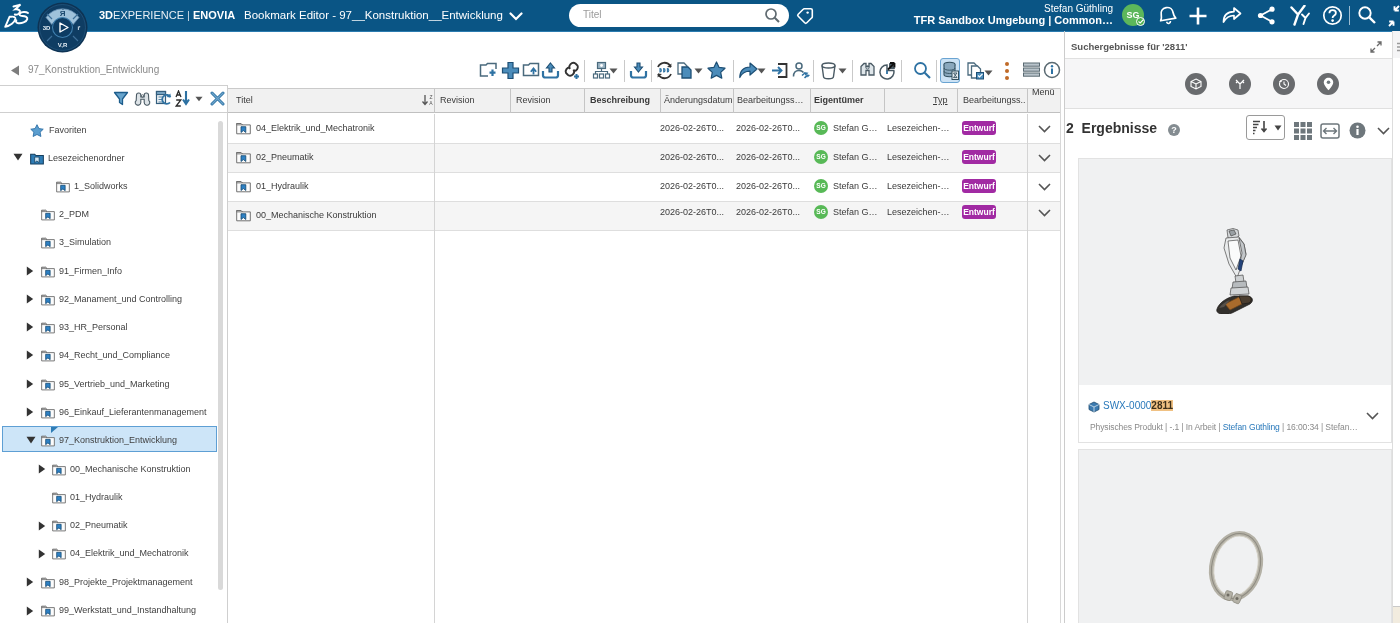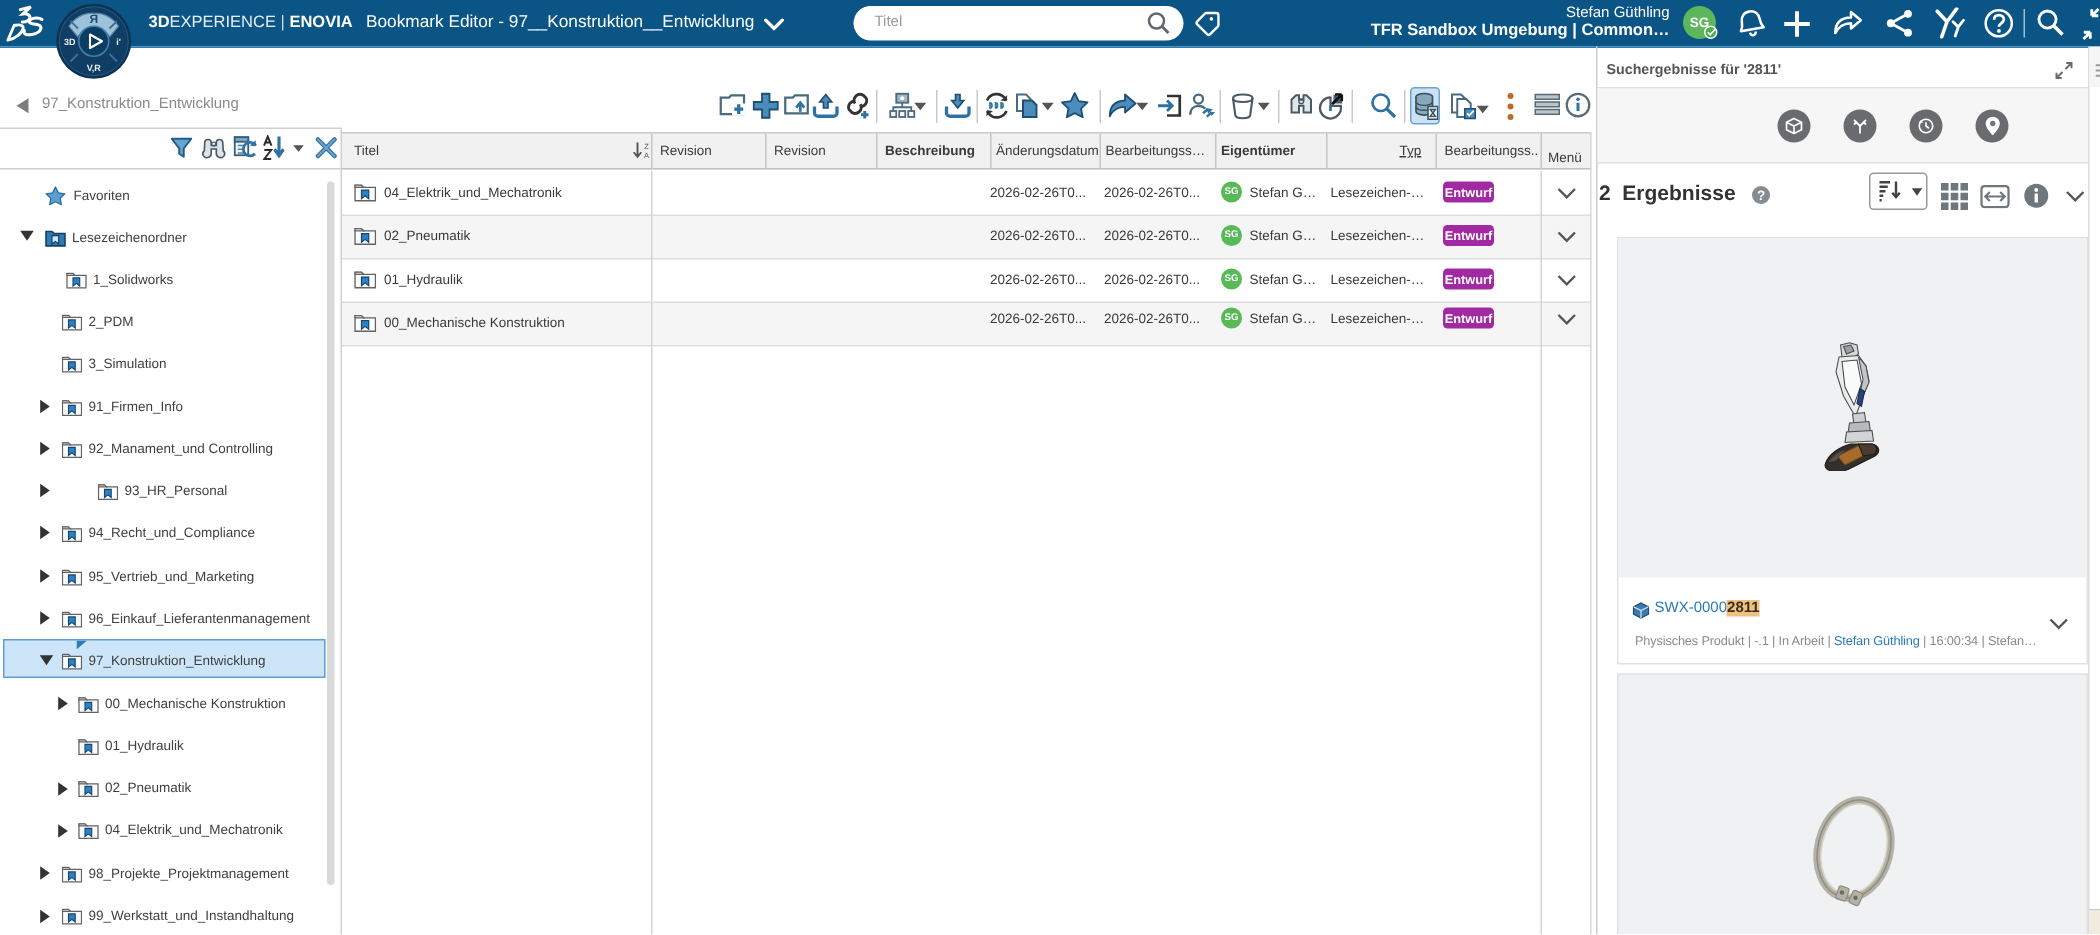--- a/index.html
+++ b/index.html
@@ -178,21 +178,21 @@
         <use href="#star"></use>
       </svg>Favoriten</div>
 
 <svg class="abs" style="left:13px;top:153px;" width="10" height="8" viewBox="0 0 10 8">
       <path d="M0.5 0.8 L9.5 0.8 L5 7.5 Z" fill="#333"></path>
     </svg>
 <div class="treerow" style="left:30px;top:146px;"><svg width="14" height="13" style="margin-right:4px;">
         <use href="#foldblue"></use>
       </svg>Lesezeichenordner</div>
 
-<div class="treerow" style="left:44px;top:174px;"><svg width="14" height="13" style="margin-right:4px;">
+<div class="treerow" style="left:56px;top:174px;"><svg width="14" height="13" style="margin-right:4px;">
         <use href="#fold"></use>
       </svg>1_Solidworks</div>
 <div class="treerow" style="left:41px;top:202px;"><svg width="14" height="13" style="margin-right:4px;">
         <use href="#fold"></use>
       </svg>2_PDM</div>
 <div class="treerow" style="left:41px;top:230px;"><svg width="14" height="13" style="margin-right:4px;">
         <use href="#fold"></use>
       </svg>3_Simulation</div>
 
 <svg class="abs" style="left:26px;top:266px;" width="8" height="10" viewBox="0 0 8 10">
@@ -203,21 +203,21 @@
       </svg>91_Firmen_Info</div>
 <svg class="abs" style="left:26px;top:294px;" width="8" height="10" viewBox="0 0 8 10">
       <path d="M0.8 0.5 L7.2 5 L0.8 9.5 Z" fill="#333"></path>
     </svg>
 <div class="treerow" style="left:41px;top:287px;"><svg width="14" height="13" style="margin-right:4px;">
         <use href="#fold"></use>
       </svg>92_Manament_und Controlling</div>
 <svg class="abs" style="left:26px;top:322px;" width="8" height="10" viewBox="0 0 8 10">
       <path d="M0.8 0.5 L7.2 5 L0.8 9.5 Z" fill="#333"></path>
     </svg>
-<div class="treerow" style="left:41px;top:315px;margin-left:24px;"><svg width="14" height="13" style="margin-right:4px;">
+<div class="treerow" style="left:41px;top:315px;"><svg width="14" height="13" style="margin-right:4px;">
         <use href="#fold"></use>
       </svg>93_HR_Personal</div>
 <svg class="abs" style="left:26px;top:350px;" width="8" height="10" viewBox="0 0 8 10">
       <path d="M0.8 0.5 L7.2 5 L0.8 9.5 Z" fill="#333"></path>
     </svg>
 <div class="treerow" style="left:41px;top:343px;justify-content:flex-end;"><svg width="14" height="13" style="margin-right:4px;">
         <use href="#fold"></use>
       </svg>94_Recht_und_Compliance</div>
 <svg class="abs" style="left:26px;top:379px;" width="8" height="10" viewBox="0 0 8 10">
       <path d="M0.8 0.5 L7.2 5 L0.8 9.5 Z" fill="#333"></path>
@@ -447,21 +447,21 @@
       <text x="10" y="11" font-size="5" fill="#555" text-anchor="middle" font-family="Liberation Sans">A</text>
     </svg>
 <div class="hdr" style="left:440px;top:88px;">Revision</div>
 <div class="hdr" style="left:516px;top:88px;">Revision</div>
 <div class="hdr" style="left:590px;top:88px;font-weight:bold;">Beschreibung</div>
 <div class="hdr" style="left:664px;top:88px;">Änderungsdatum</div>
 <div class="hdr" style="left:737px;top:88px;">Bearbeitungss…</div>
 <div class="hdr" style="left:814px;top:88px;font-weight:bold;">Eigentümer</div>
 <div class="hdr" style="left:933px;top:88px;text-decoration:underline;">Typ</div>
 <div class="hdr" style="left:963px;top:88px;">Bearbeitungss..</div>
-<div class="hdr" style="left:1032px;top:93px;">Menü</div>
+<div class="hdr" style="left:1032px;top:80px;">Menü</div>
 <div class="vline" style="left:434px;top:89px;height:24px;background:#c5c5c5;"></div>
 <div class="vline" style="left:510px;top:89px;height:24px;background:#c5c5c5;"></div>
 <div class="vline" style="left:584px;top:89px;height:24px;background:#c5c5c5;"></div>
 <div class="vline" style="left:660px;top:89px;height:24px;background:#c5c5c5;"></div>
 <div class="vline" style="left:733px;top:89px;height:24px;background:#c5c5c5;"></div>
 <div class="vline" style="left:810px;top:89px;height:24px;background:#c5c5c5;"></div>
 <div class="vline" style="left:884px;top:89px;height:24px;background:#c5c5c5;"></div>
 <div class="vline" style="left:957px;top:89px;height:24px;background:#c5c5c5;"></div>
 <div class="vline" style="left:1027px;top:89px;height:24px;background:#c5c5c5;"></div>
 

